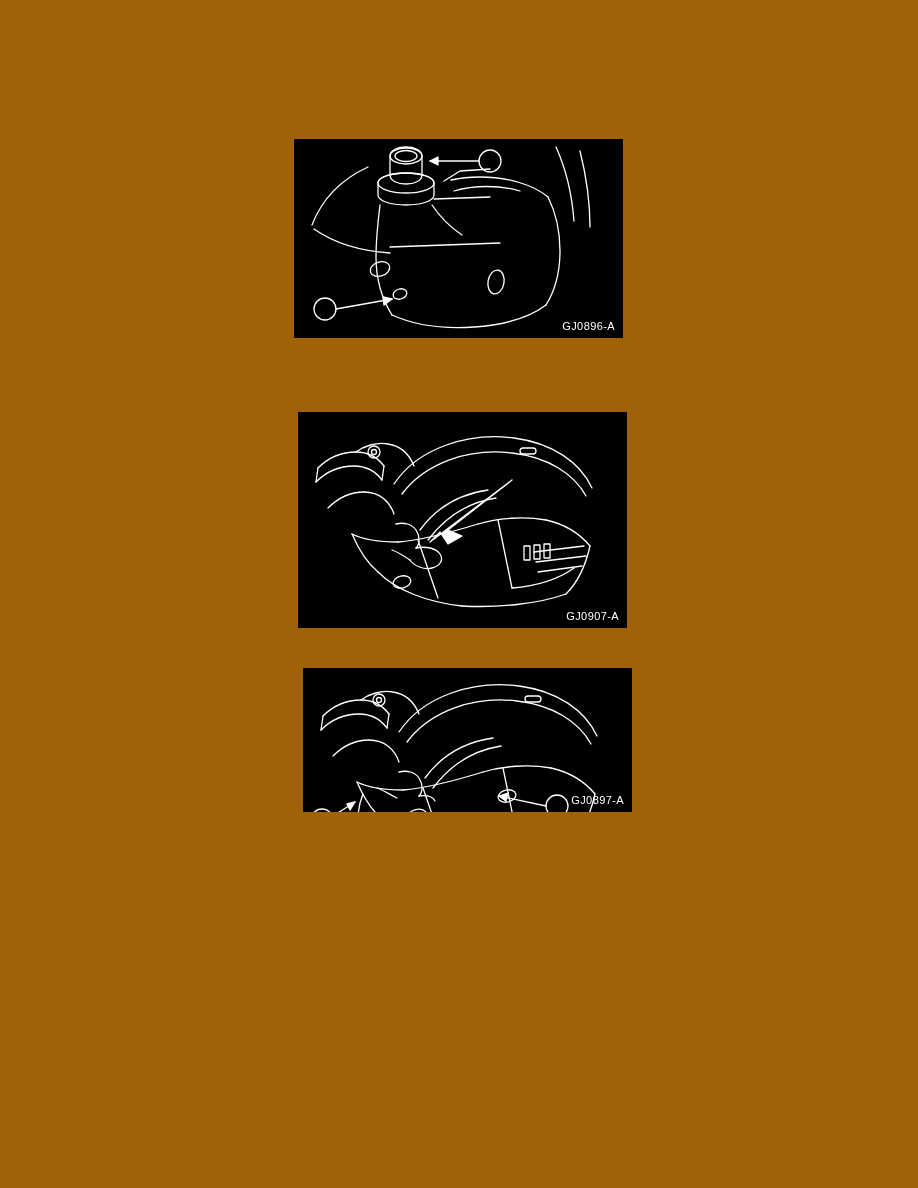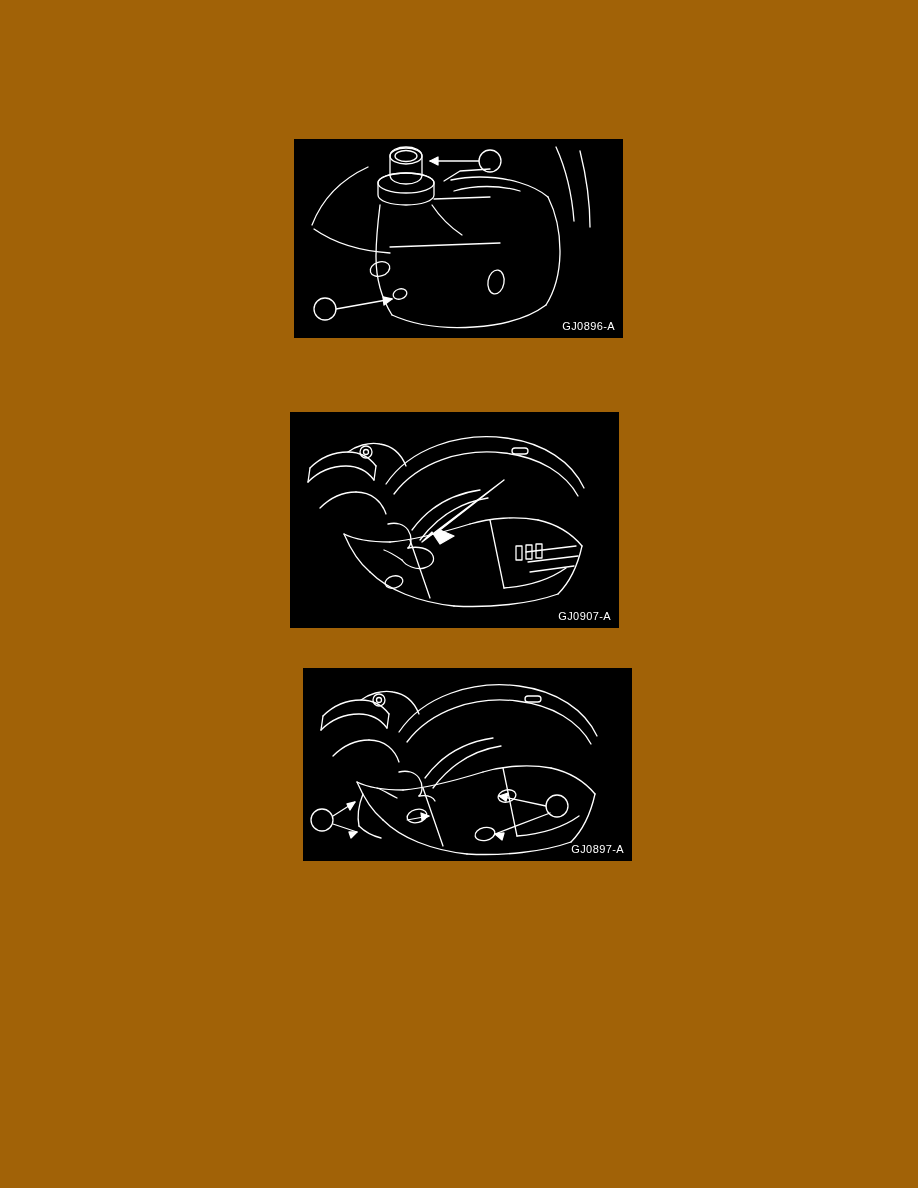--- a/index.html
+++ b/index.html
@@ -34,22 +34,22 @@
     font-size: 11px;
     letter-spacing: 0.4px;
     white-space: nowrap;
   }
   .fig-svg {
     position: absolute;
     left: 0;
     top: 0;
   }
   .fig1 { left: 294px; top: 139px; width: 329px; height: 199px; }
-  .fig2 { left: 290px; top: 412px; width: 329px; height: 216px; }
-  .fig3 { left: 303px; top: 668px; width: 329px; height: 193px; }
+  .fig2 { left: 298px; top: 412px; width: 329px; height: 216px; }
+  .fig3 { left: 303px; top: 668px; width: 329px; height: 144px; }
 </style>
 </head>
 <body>
 
 <div class="page">
 
   <div class="figure fig1">
     <svg class="fig-svg" width="329" height="199" viewBox="0 0 329 199">
       <g fill="none" stroke="#ffffff" stroke-width="1.3" stroke-linecap="round" stroke-linejoin="round">
 

